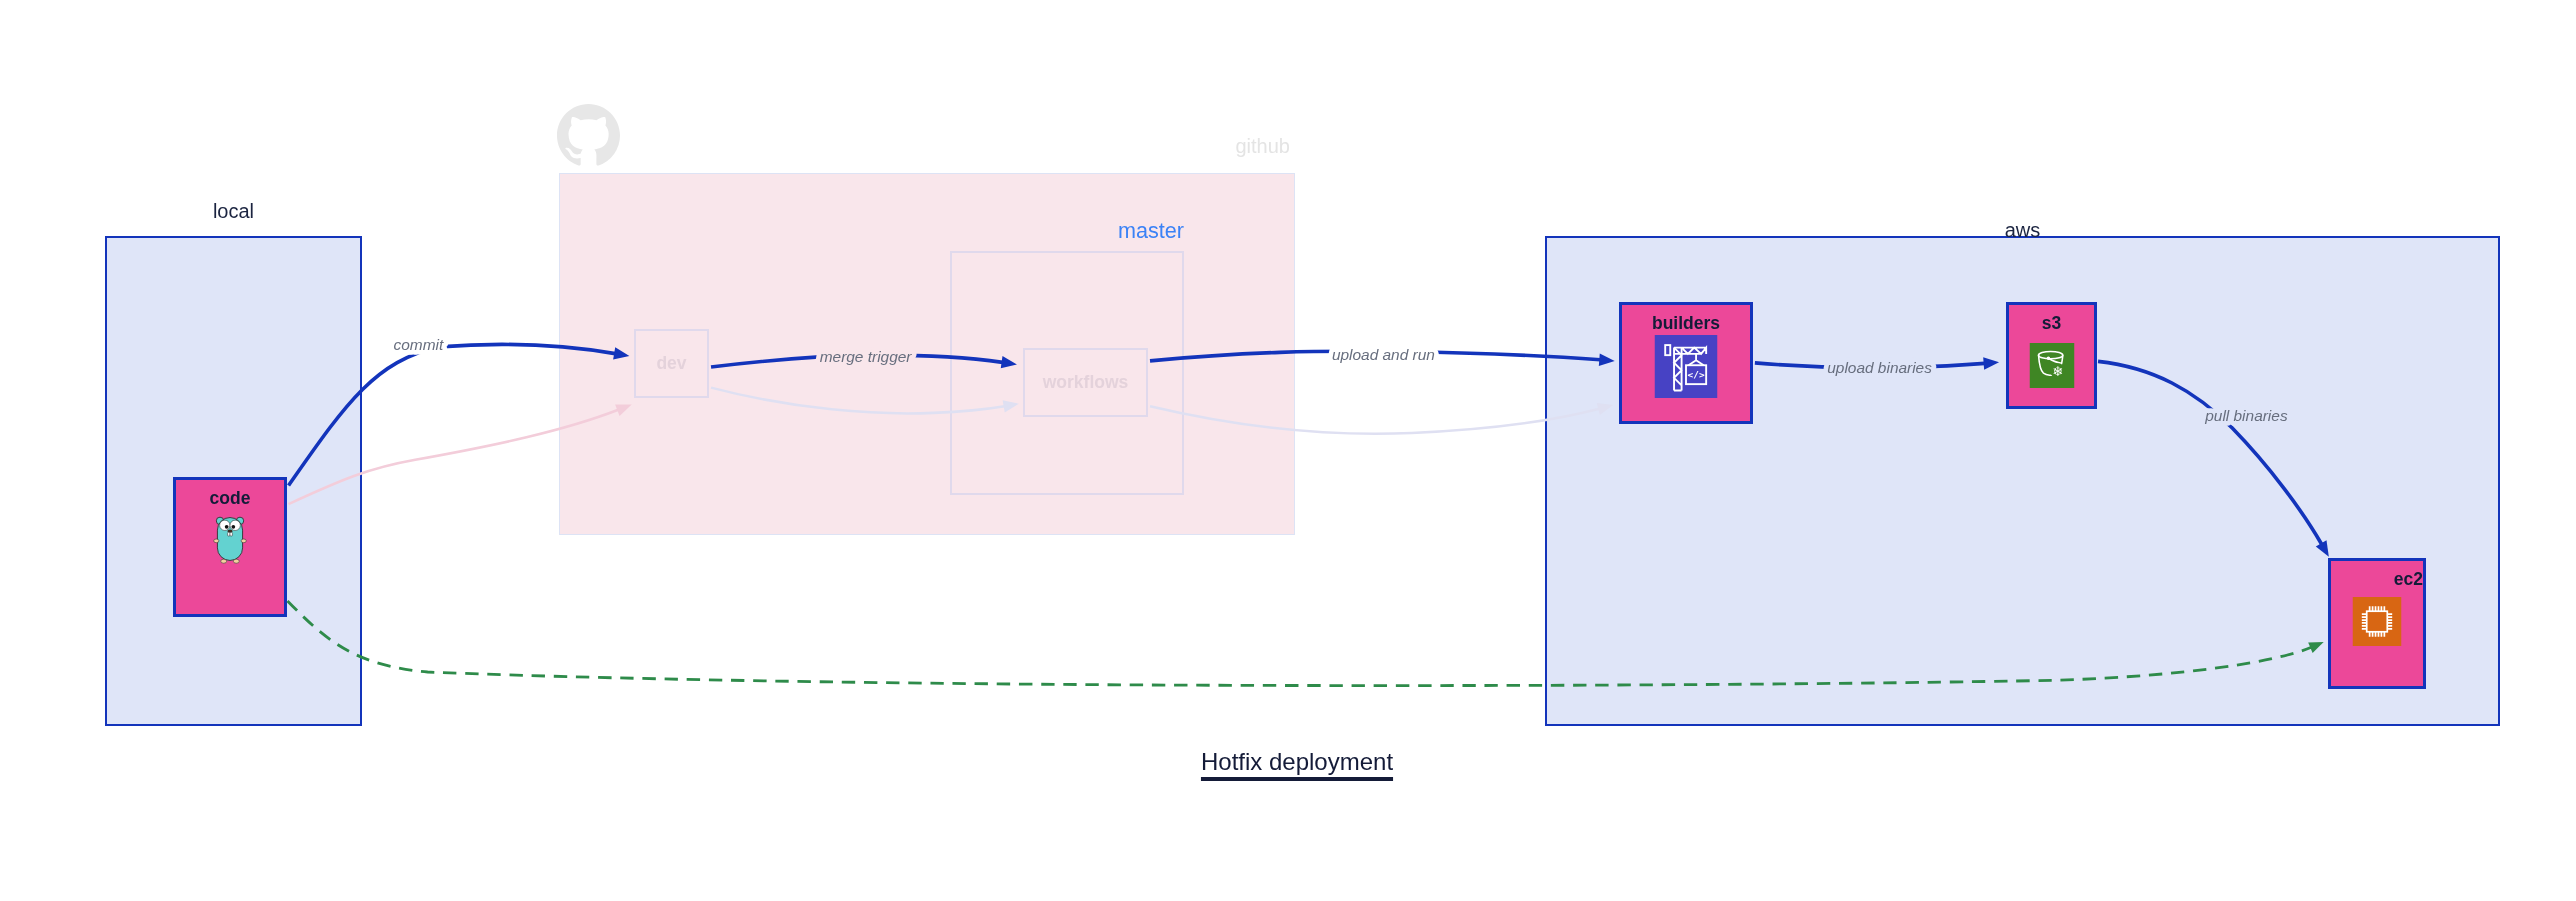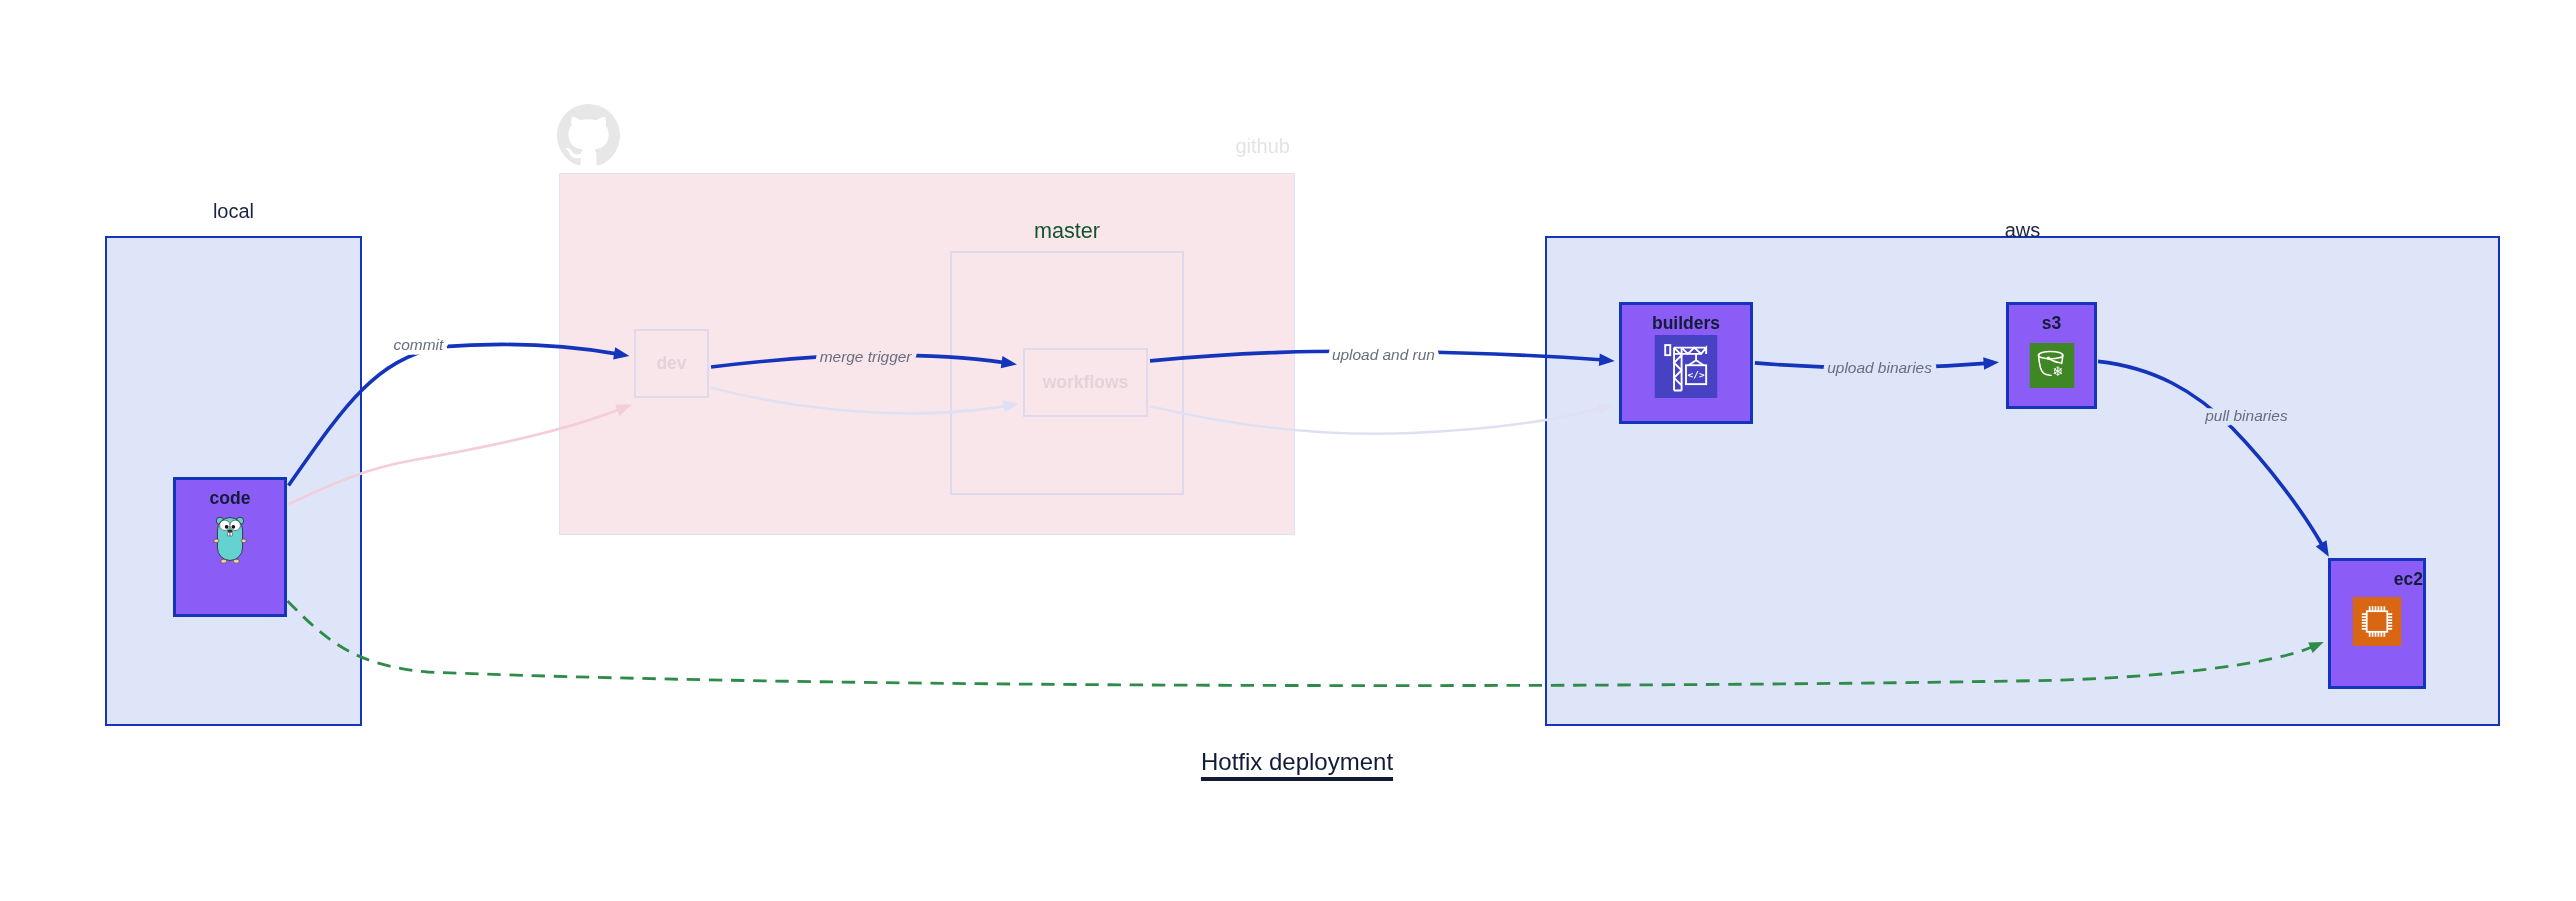--- a/index.html
+++ b/index.html
@@ -14,27 +14,27 @@
   .cluster-aws{left:1545px;top:236px;width:955px;height:490px;}
   .cluster-github{left:559px;top:173px;width:736px;height:362px;
                   background:#f9e6eb;border:1.5px solid #dde3f5;z-index:1;}
   .box-master{position:absolute;left:950px;top:251px;width:234px;height:244px;
               border:2.1px solid #e0d9ec;box-sizing:border-box;z-index:2;}
 
   .cluster-label{position:absolute;font-size:20px;color:#1b2440;text-align:center;z-index:2;}
   .label-local{left:105px;top:200px;width:257px;}
   .label-aws{left:1545px;top:200px;width:955px;margin-top:19px;}
   .label-github{left:1133px;top:135px;width:157px;text-align:right;color:#e4e4e4;}
-  .label-master{left:950px;top:218px;width:234px;color:#14532d;font-size:21.6px;}
+  .label-master{left:950px;top:218px;width:234px;color:#3b82f6;font-size:21.6px;text-align:right;}
 
   .octocat{position:absolute;left:557px;top:104px;z-index:2;}
 
   
   .node{position:absolute;box-sizing:border-box;text-align:center;z-index:3;}
-  .node-solid{background:#8b5cf6;border:3.1px solid #1334bb;}
+  .node-solid{background:#ec4899;border:3.1px solid #1334bb;}
   .node-faded{border:2.1px solid #e0d9ec;background:transparent;
               display:flex;align-items:center;justify-content:center;}
   .node-code{left:173px;top:477px;width:114px;height:140px;}
   .node-dev{left:634px;top:329px;width:75px;height:69px;}
   .node-workflows{left:1023px;top:348px;width:125px;height:69px;}
   .node-builders{left:1619px;top:302px;width:134px;height:122px;}
   .node-s3{left:2006px;top:302px;width:91px;height:107px;}
   .node-ec2{left:2328px;top:558px;width:98px;height:131px;text-align:right;}
 
   .node-label{display:block;font-weight:bold;font-size:17.5px;color:#131c38;padding-top:8.2px;}

